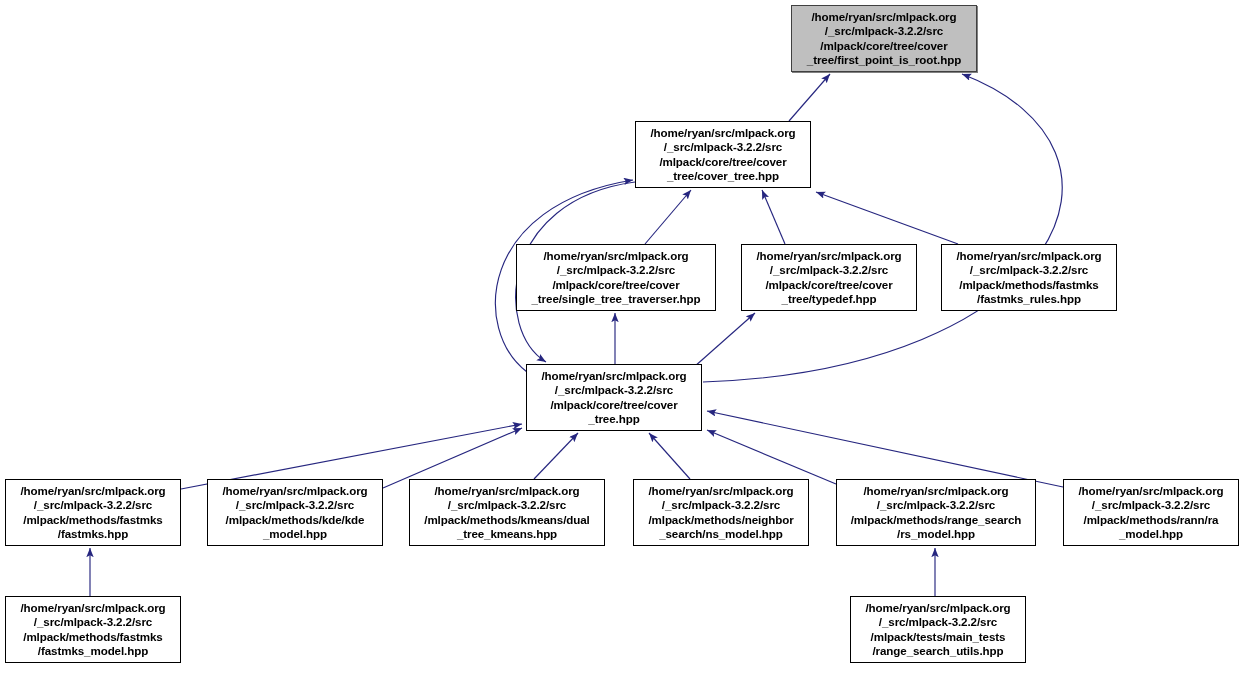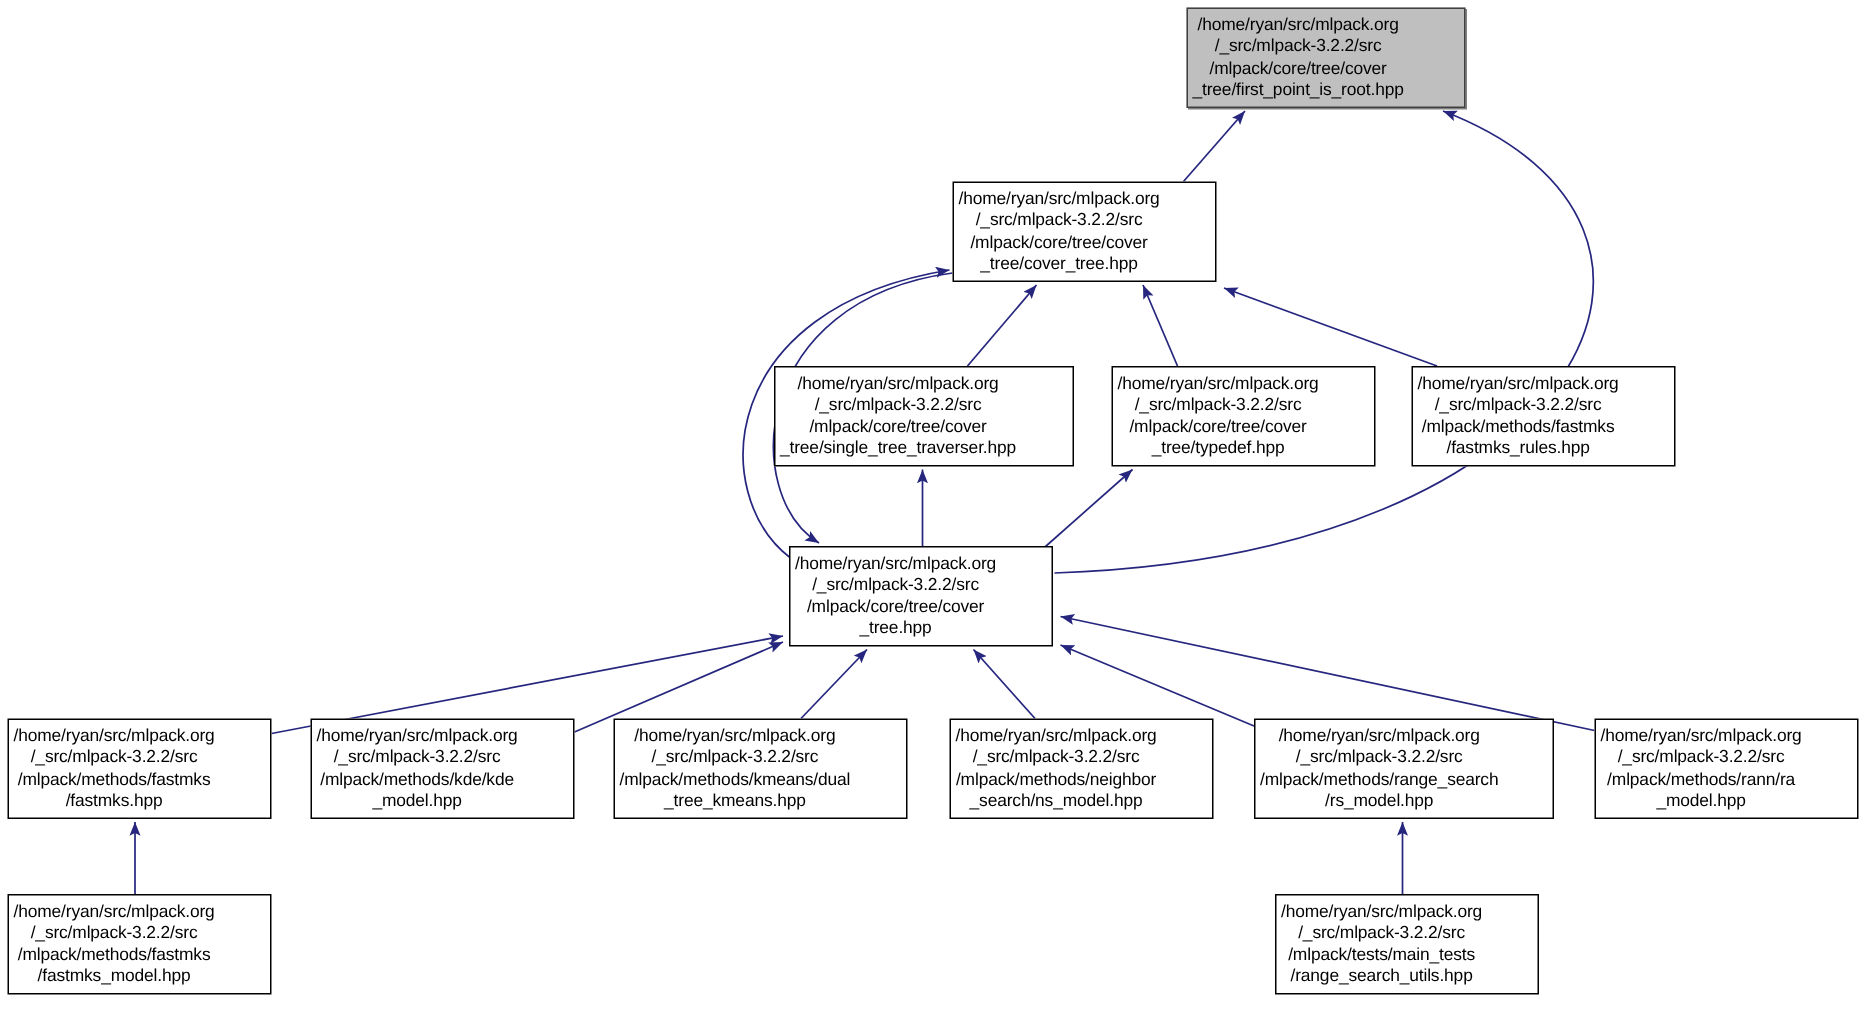--- a/index.html
+++ b/index.html
@@ -25,27 +25,29 @@
     height: 675px;
     pointer-events: none;
   }
   .node {
     position: absolute;
     box-sizing: border-box;
     border: 1px solid #000000;
     background: #ffffff;
     display: flex;
     align-items: center;
+    justify-content: center;
     text-align: center;
     font-size: 11.6px;
     line-height: 14.2px;
     color: #000000;
     white-space: pre-line;
     letter-spacing: -0.1px;
     z-index: 2;
+    font-weight: bold;
   }
   .node.highlight {
     background: #bfbfbf;
     border: 1px solid #404040;
     box-shadow: 1px 1px 0 0 #808080;
   }
   .node-label {
     display: block;
     padding: 0 3px;
   }

